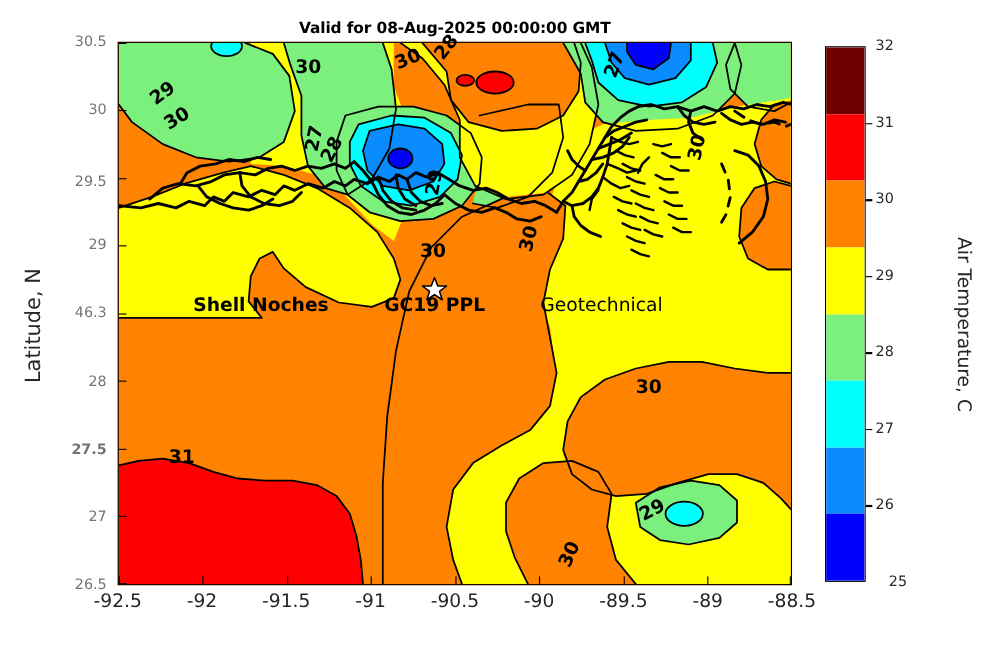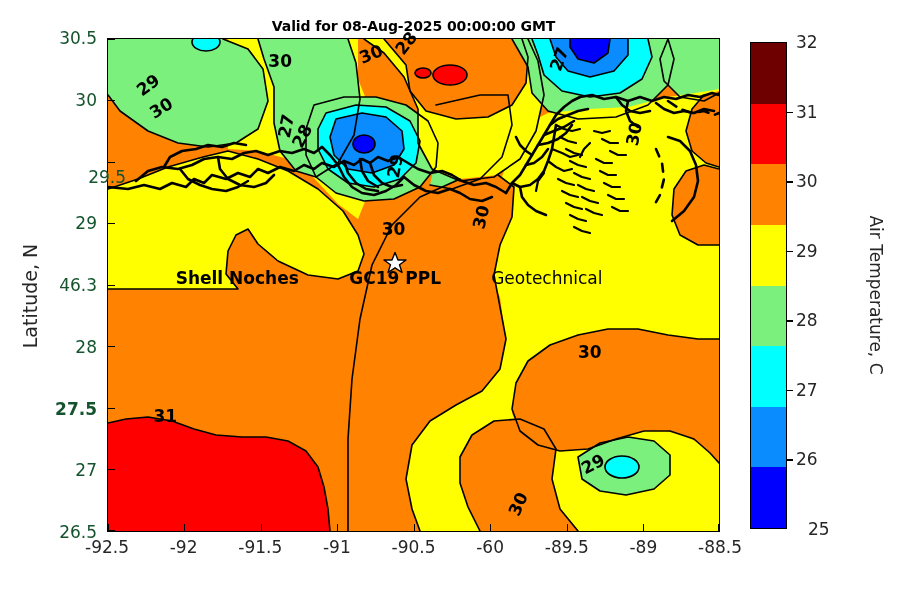--- a/index.html
+++ b/index.html
@@ -29,21 +29,21 @@
   .tick{position:absolute;background:#000;z-index:40;}
   .tick.x{width:1.4px;height:7px;bottom:0;}
   .tick.y{height:1.4px;width:7px;left:0;}
 
   
   .xlab{
     position:absolute;top:537px;font-size:17px;color:#262626;
     text-align:right;transform:translateX(-50%);white-space:nowrap;
   }
   .ylab{
-    position:absolute;left:0;width:97px;font-size:17px;color:#14532d;
+    position:absolute;left:0;width:97px;font-size:13px;color:#737373;
     text-align:right;transform:translateY(-50%);white-space:nowrap;
   }
   .xtitle{
     position:absolute;left:107px;top:568px;width:613px;text-align:center;
     font-size:19px;color:#262626;
   }
   .ytitle{
     position:absolute;left:-90px;top:285px;width:240px;text-align:center;
     font-size:19px;color:#262626;transform:rotate(-90deg);
     transform-origin:center center;
@@ -62,21 +62,21 @@
   }
 
   
   .cbar{
     position:absolute;left:750px;top:42px;width:37px;height:487px;
     border:1.2px solid #000;box-sizing:border-box;overflow:hidden;
   }
   .cbar .band{width:100%;}
   .cbtick{position:absolute;left:787px;width:6px;height:1.4px;background:#000;}
   .cblab{
-    position:absolute;left:796px;font-size:17px;color:#262626;
+    position:absolute;left:796px;font-size:13px;color:#262626;
     transform:translateY(-50%);white-space:nowrap;
   }
   .cbtitle{
     position:absolute;left:736px;top:285px;width:280px;text-align:center;
     font-size:17px;color:#262626;transform:rotate(90deg);
     transform-origin:center center;
   }
 </style>
 </head>
 <body>
@@ -364,29 +364,29 @@
         </svg></div>
       <div class="station" style="position: absolute; left: 546.827px; top: 277.59px; font-size: 17px; font-weight: normal; color: rgb(0, 0, 0); z-index: 50; white-space: nowrap; transform: translate(-50%, -50%);">Geotechnical</div>
     </div>
 
   <div id="xlabels">
       <div class="xlab" style="left: 107px;">-92.5</div>
       <div class="xlab" style="left: 183.625px;">-92</div>
       <div class="xlab" style="left: 260.25px;">-91.5</div>
       <div class="xlab" style="left: 336.875px;">-91</div>
       <div class="xlab" style="left: 413.5px;">-90.5</div>
-      <div class="xlab" style="left: 490.125px;">-60</div>
+      <div class="xlab" style="left: 490.125px;">-90</div>
       <div class="xlab" style="left: 566.75px;">-89.5</div>
       <div class="xlab" style="left: 643.375px;">-89</div>
       <div class="xlab" style="left: 720px;">-88.5</div>
     </div>
   <div id="ylabels">
       <div class="ylab" style="top: 38px;">30.5</div>
       <div class="ylab" style="top: 99.75px;">30</div>
-      <div class="ylab" style="top: 177px; padding-left: 29px;">29.5</div>
+      <div class="ylab" style="top: 166px;">29.5</div>
       <div class="ylab" style="top: 223.25px;">29</div>
       <div class="ylab" style="top: 285px;">46.3</div>
       <div class="ylab" style="top: 346.75px;">28</div>
       <div class="ylab" style="top: 408.5px; font-weight: bold;">27.5</div>
       <div class="ylab" style="top: 470.25px;">27</div>
       <div class="ylab" style="top: 532px;">26.5</div>
     </div>
 
   <div class="ytitle">Latitude, N</div>
 

